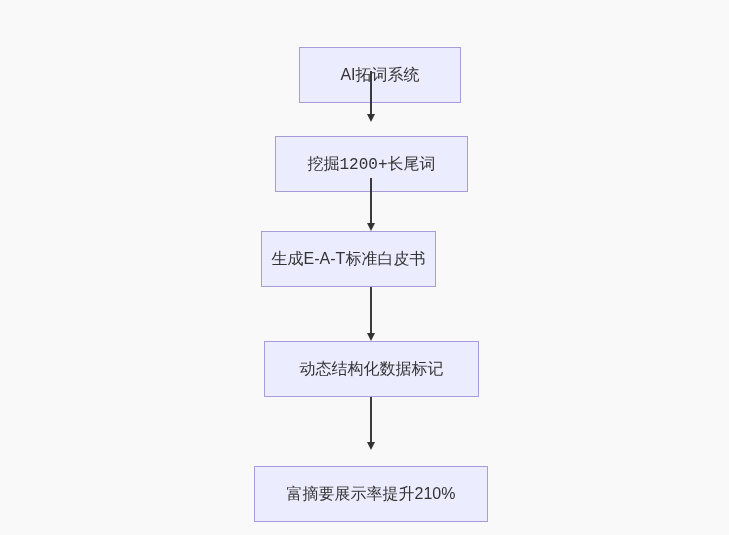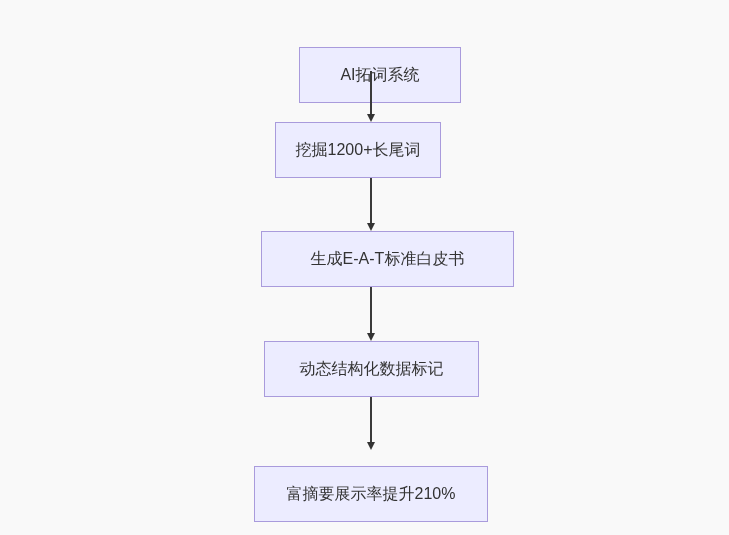--- a/index.html
+++ b/index.html
@@ -26,22 +26,22 @@
     border: 1.5px solid #a99bdc;
     box-sizing: border-box;
     display: flex;
     align-items: center;
     justify-content: center;
     color: #333333;
     font-size: 16px;
     white-space: nowrap;
   }
   .node-1 { left: 299px; top: 15px;  width: 162px; margin-top: 32px; }
-  .node-2 { left: 275px; top: 122px; width: 166px; }
-  .node-3 { left: 261px; top: 231px; width: 253px; }
+  .node-2 { left: 275px; top: 136px; width: 193px; font-family: Liberation Mono, monospace; }
+  .node-3 { left: 261px; top: 231px; width: 175px; }
   .node-4 { left: 264px; top: 341px; width: 215px; align-items: center; }
   .node-5 { left: 254px; top: 466px; width: 234px; }
 
   .flow-arrow {
     position: absolute;
     left: 366.5px;   
     width: 9px;
     display: flex;
     flex-direction: column;
     align-items: center;

